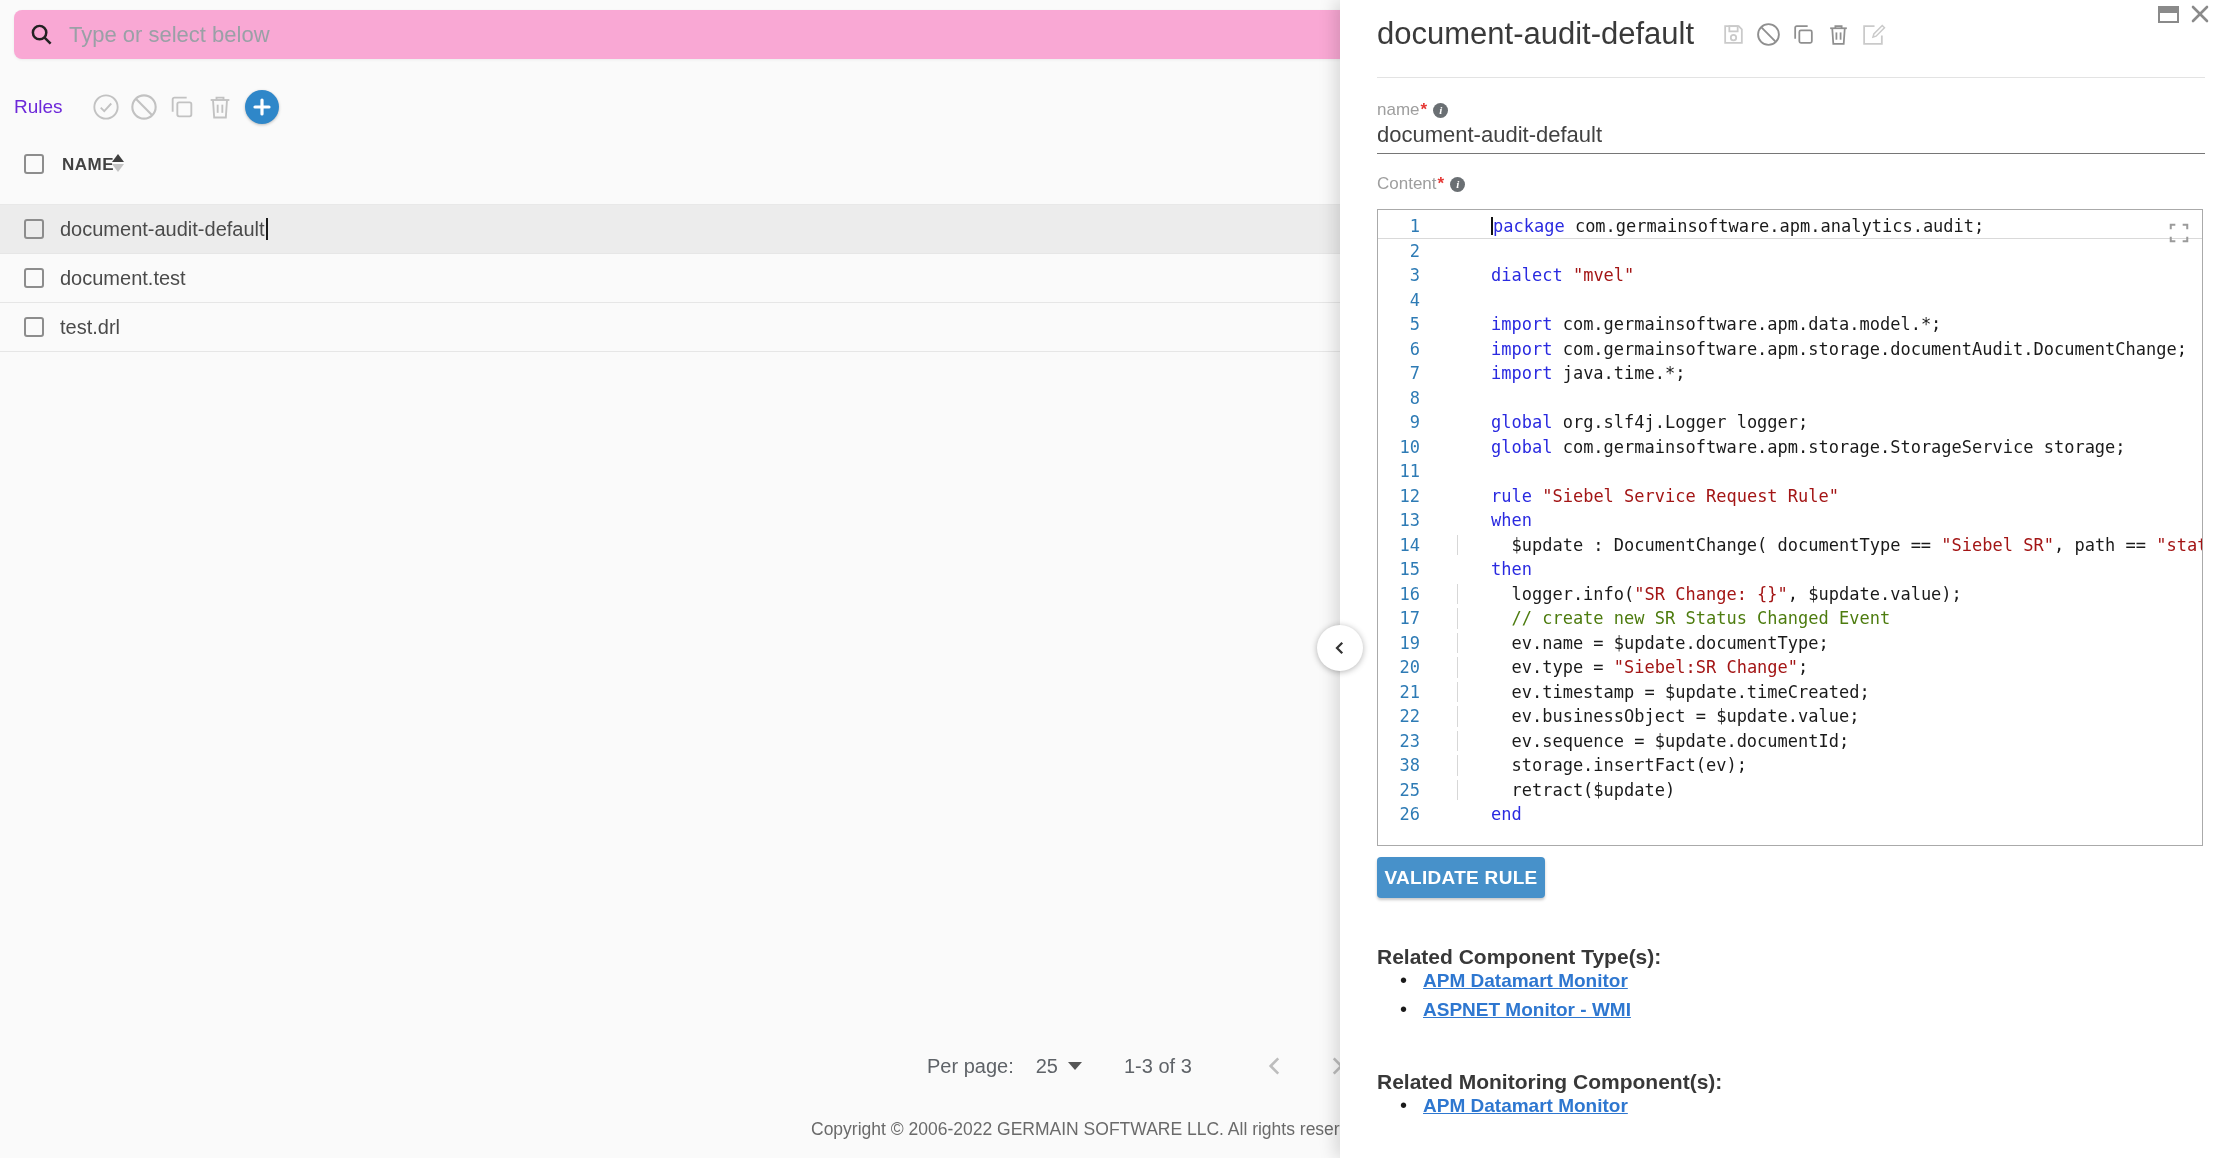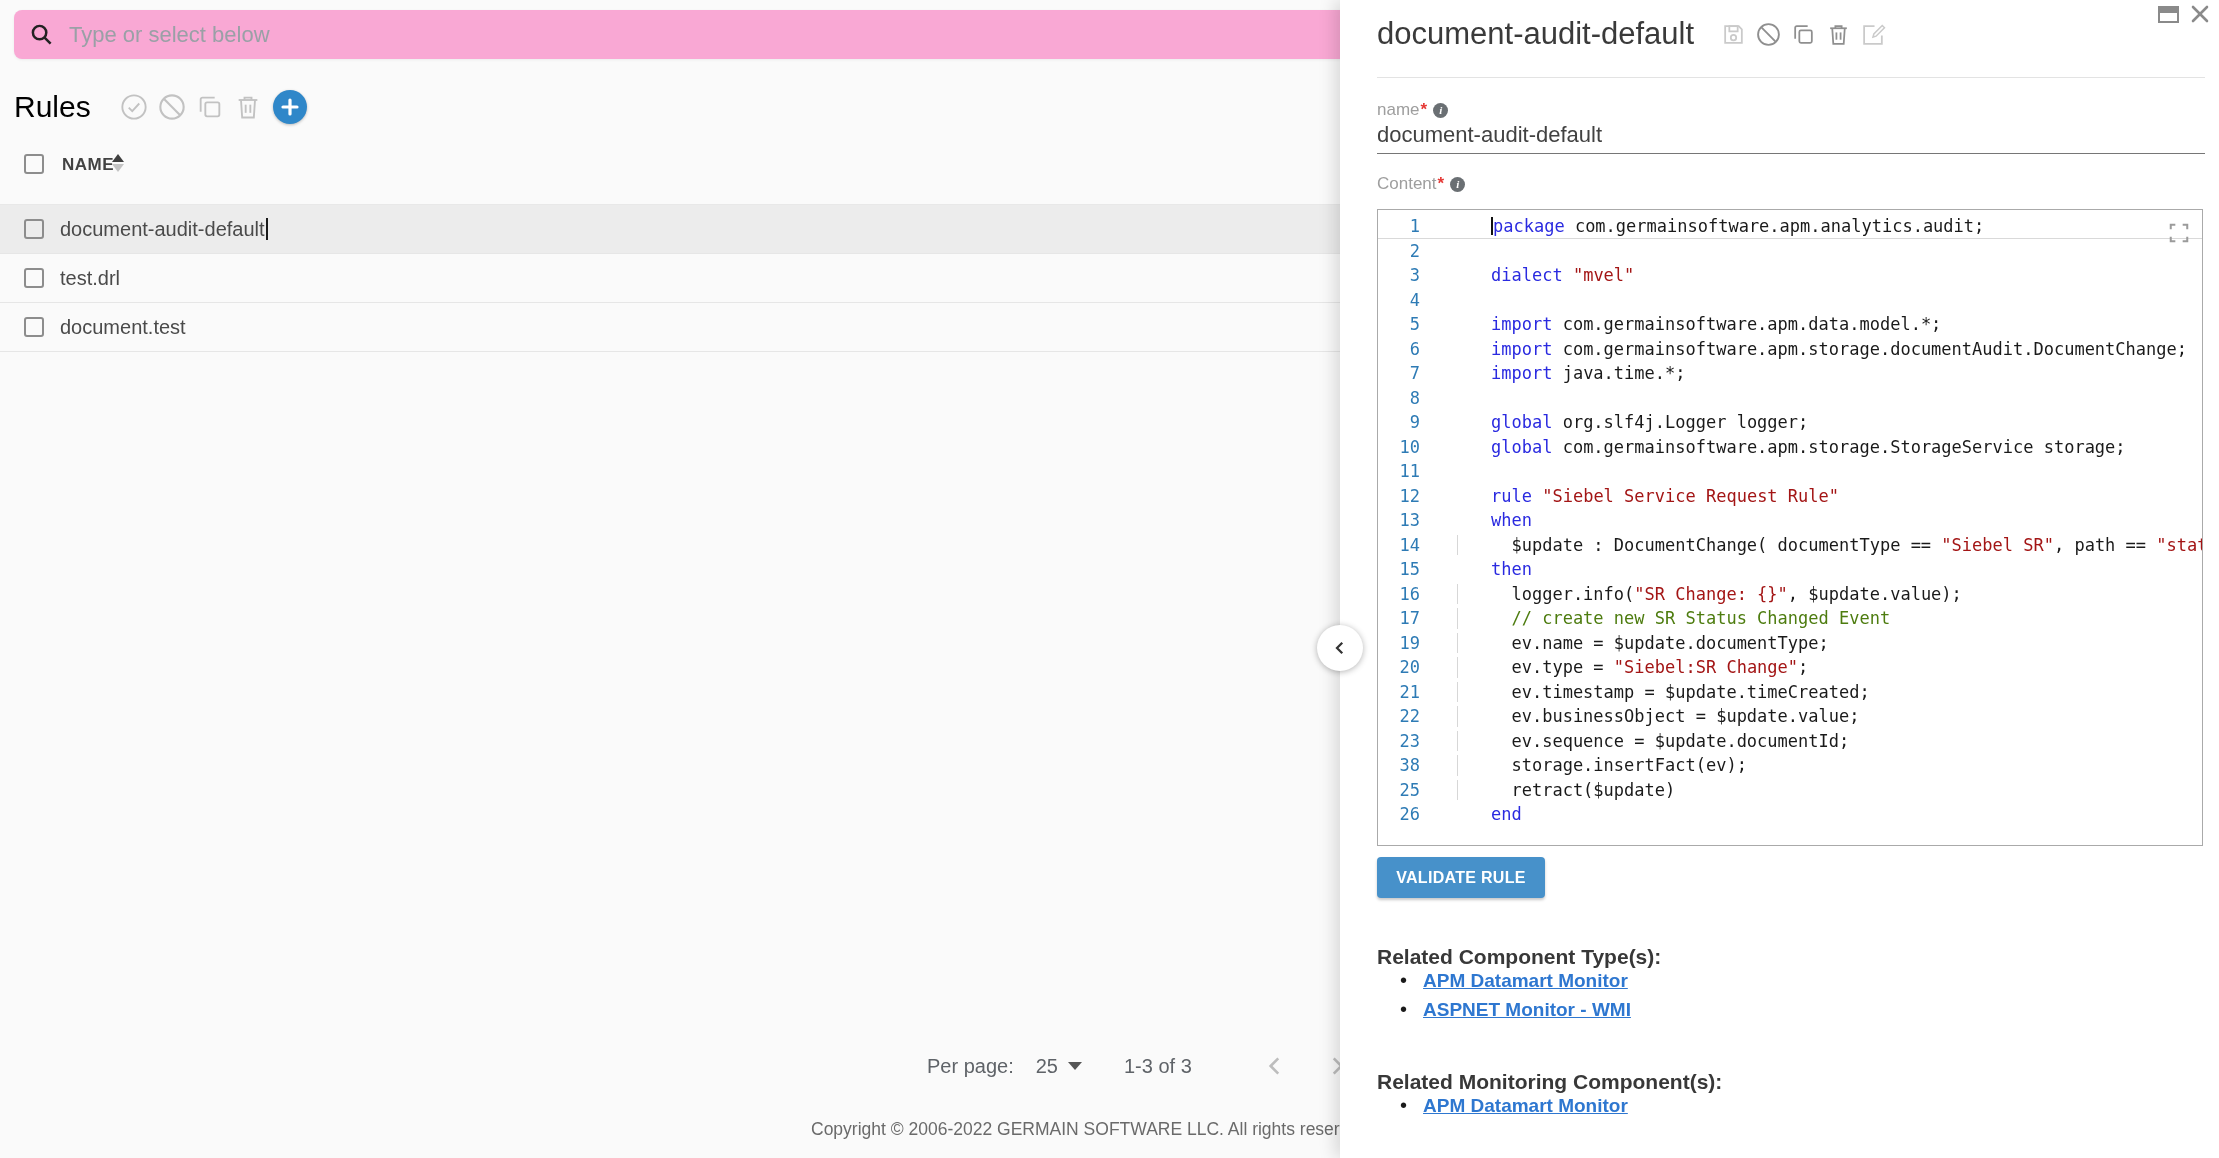--- a/index.html
+++ b/index.html
@@ -16,21 +16,21 @@
     background:#f9a8d4; border-radius:8px; display:flex; align-items:center;
     padding:0 16px; box-shadow:0 1px 3px rgba(0,0,0,0.06);
   }
   .search-bar input {
     flex:1; border:none; outline:none; background:transparent;
     font-size:22px; color:#424242; margin-left:14px; font-family:inherit;
   }
   .search-bar input::placeholder { color:#9aa0a6; }
 
   .rules-header { position:absolute; left:14px; top:86px; height:42px; display:flex; align-items:center; }
-  .rules-title { font-size:30px; font-weight:400; color:#000000; margin:0 24px 0 0; }
+  .rules-title { font-size:19px; font-weight:400; color:#6d28d9; margin:0 24px 0 0; }
   .tool-icon { width:28px; height:28px; color:#c2c2c2; margin:0 5px; cursor:pointer; }
   .add-btn {
     width:34px; height:34px; border-radius:50%; background:#2f87c9; border:none;
     display:flex; align-items:center; justify-content:center; margin-left:6px; cursor:pointer;
     box-shadow:0 1px 3px rgba(0,0,0,0.25);
   }
 
   .table-header { position:absolute; left:0; top:147px; width:100%; height:38px; }
   .checkbox {
     width:20px; height:20px; border:2px solid #8d8d8d; border-radius:3px; background:transparent;
@@ -115,21 +115,21 @@
   .tk-k { color:#2a2ae0; }
   .tk-s { color:#a31515; }
   .tk-c { color:#4d7c0f; }
   .tk-p { color:#1a1a1a; }
   .code-caret { display:inline-block; width:0; border-left:2px solid #111; height:18px; vertical-align:-3px; }
   .fullscreen-btn { position:absolute; top:12px; right:12px; background:none; border:none; padding:0; color:#9b9b9b; cursor:pointer; }
 
   .validate-btn {
     position:absolute; left:37px; top:857px; width:168px; height:41px;
     background:#4791ca; color:#fff; border:none; border-radius:4px;
-    font-size:16px; font-weight:bold; font-family:inherit; letter-spacing:0.3px;
+    font-size:19px; font-weight:bold; font-family:inherit; letter-spacing:0.3px;
     box-shadow:0 2px 3px rgba(0,0,0,0.22); cursor:pointer;
   }
 
   .related-heading { position:absolute; left:37px; font-size:21px; font-weight:bold; color:#383838; }
   .rh-1 { top:924px; }
   .rh-2 { top:1049px; }
   .related-list { position:absolute; left:60px; margin:0; padding:0; }
   .rl-1 { top:966px; }
   .rl-2 { top:1091px; }
   .related-list li { list-style:none; display:flex; align-items:center; height:29px; }
@@ -187,25 +187,25 @@
     </div>
   </div>
 
   <div class="rows">
       <div class="row selected">
         <div class="checkbox"></div>
         <span class="row-label">document-audit-default<span class="text-caret"></span></span>
       </div>
       <div class="row">
         <div class="checkbox"></div>
-        <span class="row-label">test.drl</span>
+        <span class="row-label">document.test</span>
       </div>
       <div class="row">
         <div class="checkbox"></div>
-        <span class="row-label">document.test</span>
+        <span class="row-label">test.drl</span>
       </div>
     </div>
 
   <div class="pagination">
     <span class="pag-label">Per page:</span>
     <div class="per-page">
       <span class="val">25</span>
       <div class="caret-down"></div>
     </div>
     <span class="pag-range">1-3 of 3</span>

